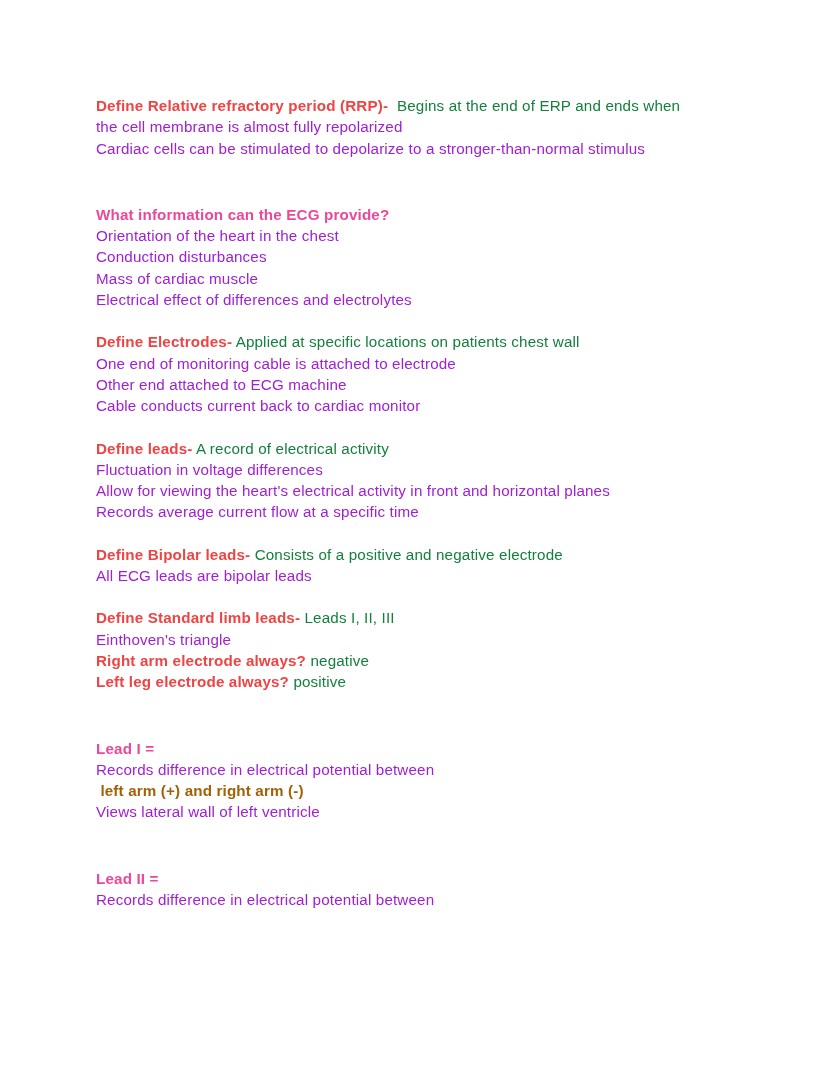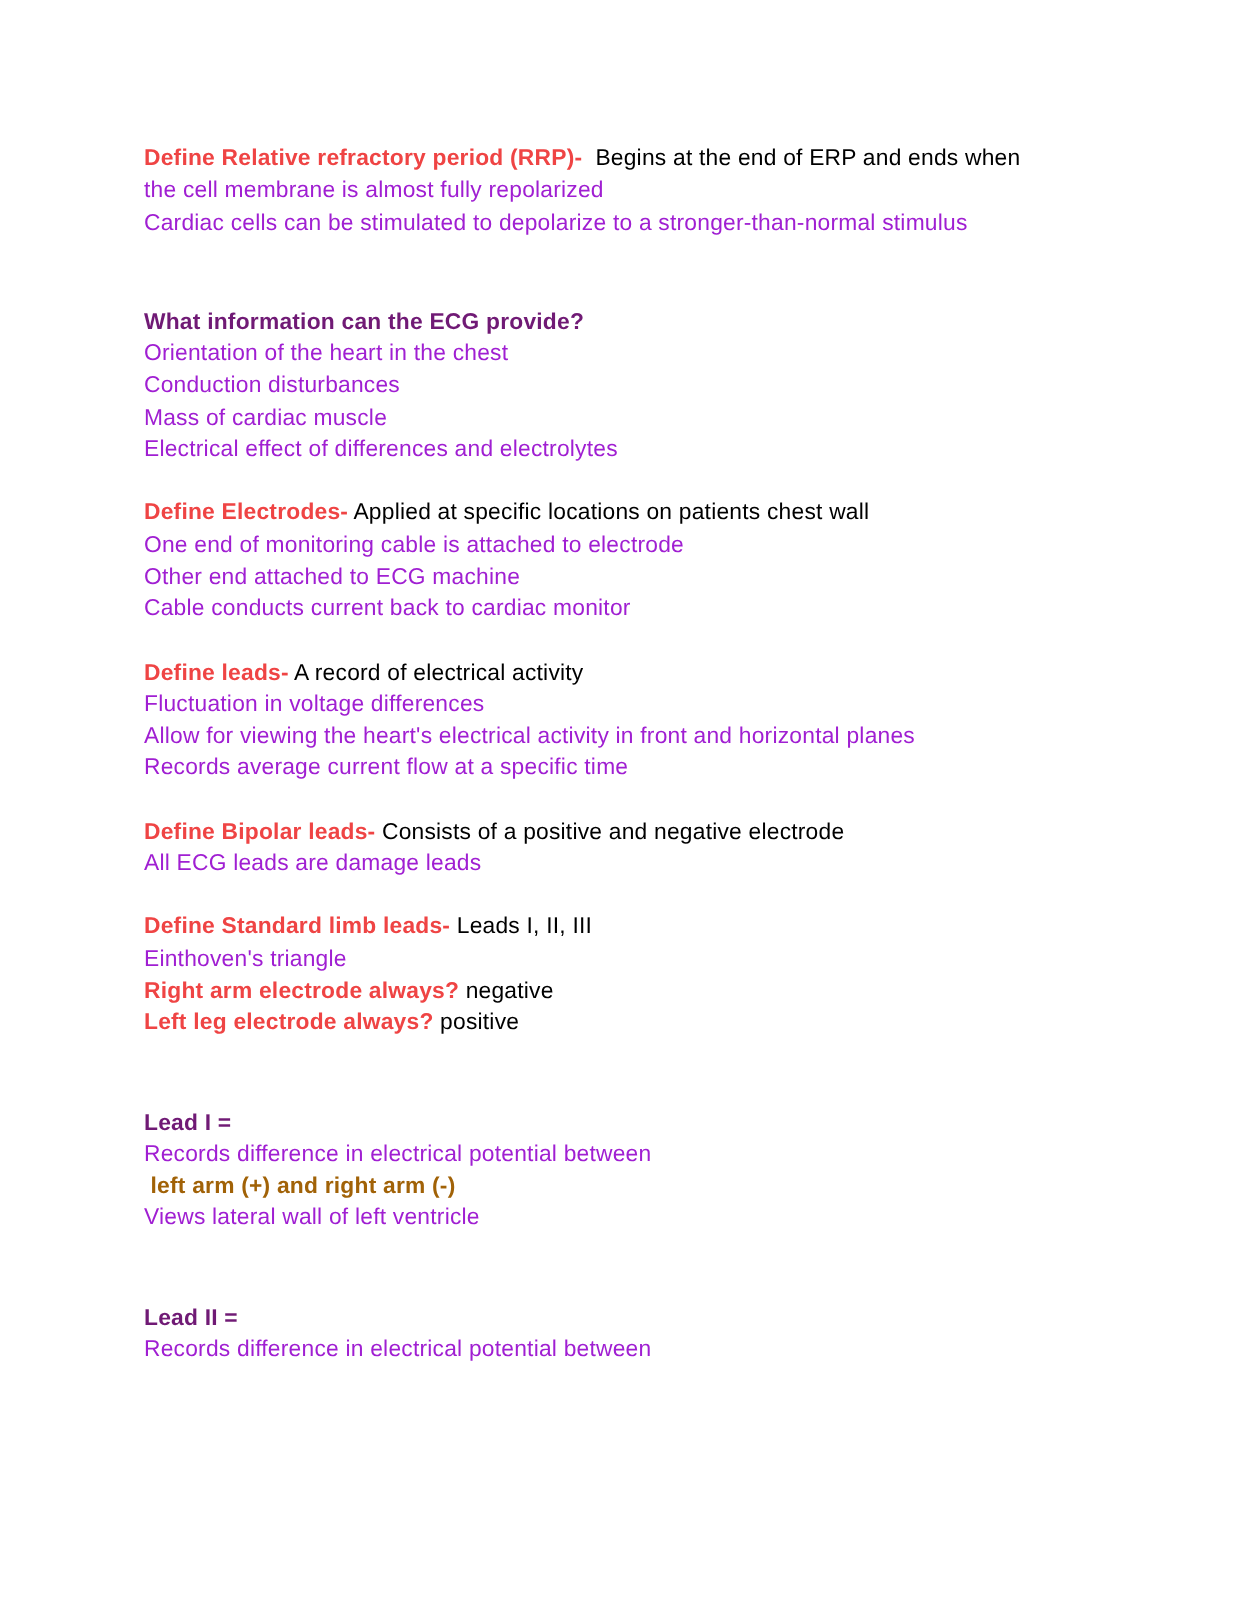--- a/index.html
+++ b/index.html
@@ -33,30 +33,30 @@
     margin-bottom: 0;
   }
   .line {
     font-size: 15.2px;
     line-height: 21.3px;
     color: #A01FD2;
     white-space: pre-wrap;
     letter-spacing: 0.01em;
   }
   .line.q {
-    color: #701a75;
+    color: #ec4899;
     font-weight: bold;
     margin-top: 45px;
   }
   .q-term {
     color: #ef4444;
     font-weight: bold;
   }
   .a-inline {
-    color: #000000;
+    color: #15803d;
     font-weight: normal;
   }
   .line.bold-purple {
     color: #a16207;
     font-weight: bold;
   }
 </style>
 </head>
 <body>
 
@@ -81,21 +81,21 @@
         <div class="line">Cable conducts current back to cardiac monitor</div>
       </div>
       <div class="block">
         <div class="line"><span class="q-term">Define leads-</span><span class="a-inline"> A record of electrical activity</span></div>
         <div class="line">Fluctuation in voltage differences</div>
         <div class="line">Allow for viewing the heart's electrical activity in front and horizontal planes</div>
         <div class="line">Records average current flow at a specific time</div>
       </div>
       <div class="block">
         <div class="line"><span class="q-term">Define Bipolar leads-</span><span class="a-inline"> Consists of a positive and negative electrode</span></div>
-        <div class="line">All ECG leads are damage leads</div>
+        <div class="line">All ECG leads are bipolar leads</div>
       </div>
       <div class="block">
         <div class="line"><span class="q-term">Define Standard limb leads-</span><span class="a-inline"> Leads I, II, III</span></div>
         <div class="line">Einthoven's triangle</div>
         <div class="line"><span class="q-term">Right arm electrode always?</span><span class="a-inline"> negative</span></div>
         <div class="line"><span class="q-term">Left leg electrode always?</span><span class="a-inline"> positive</span></div>
       </div>
       <div class="block">
         <div class="line q">Lead I =</div>
         <div class="line">Records difference in electrical potential between</div>

